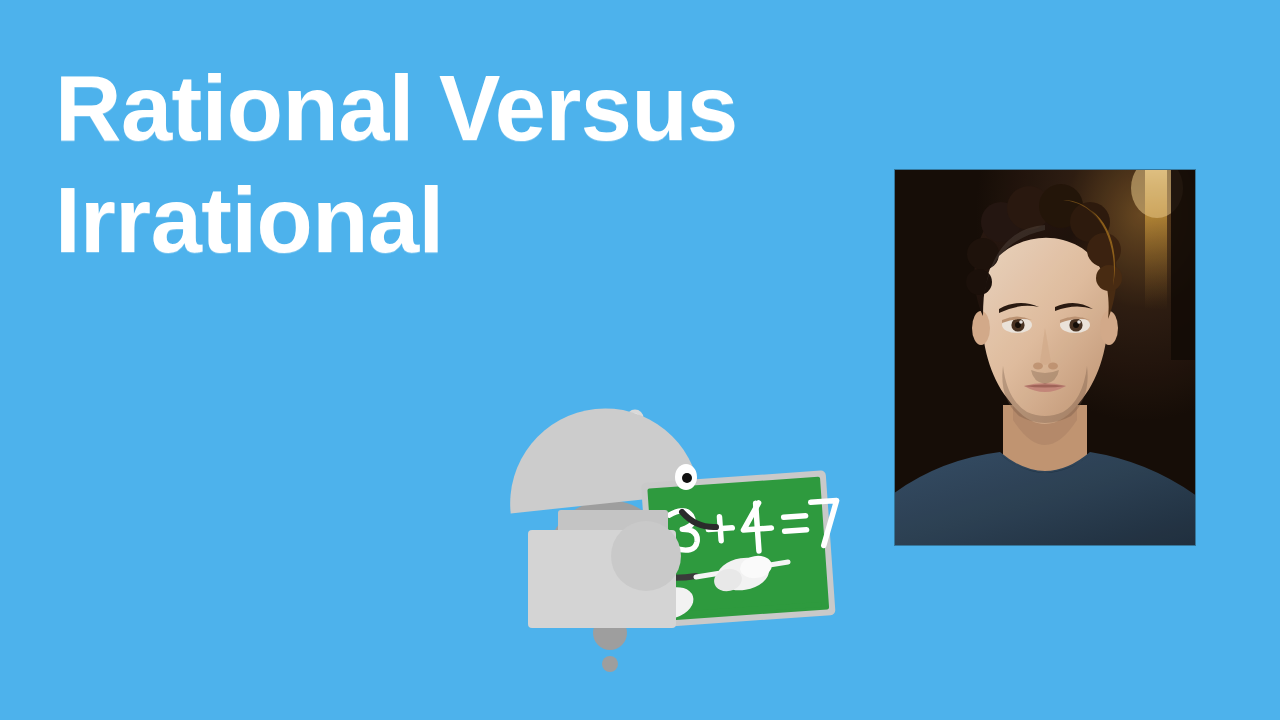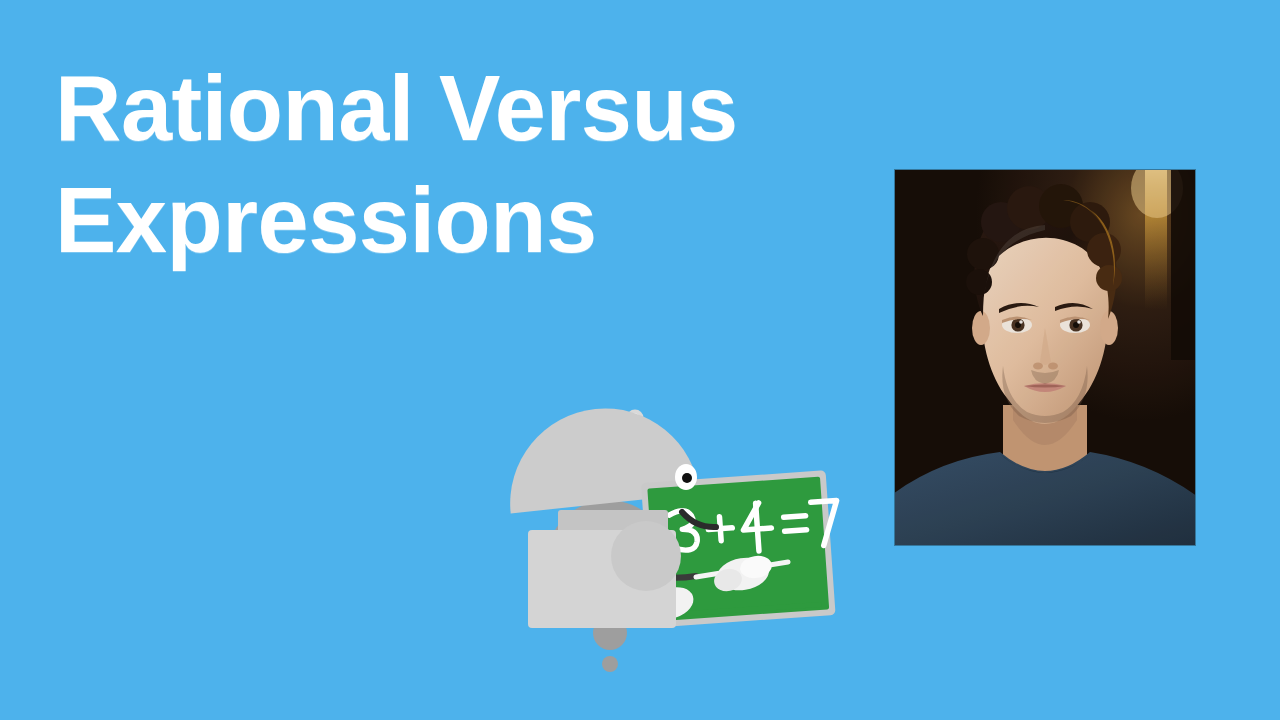--- a/index.html
+++ b/index.html
@@ -60,21 +60,21 @@
   }
   #robot-mascot svg { display: block; }
 </style>
 </head>
 <body>
 
 <div id="slide">
 
   <div id="title-block">
     <div class="title-line">Rational Versus</div>
-    <div class="title-line">Expressions</div>
+    <div class="title-line">Irrational</div>
   </div>
 
   <div id="portrait-photo">
     <svg width="300" height="375" viewBox="0 0 300 375">
       <defs>
         <radialGradient id="bgGlow" cx="0.82" cy="0.12" r="0.55">
           <stop offset="0%" stop-color="#6b4a22"></stop>
           <stop offset="45%" stop-color="#2e1d12"></stop>
           <stop offset="100%" stop-color="#150c07"></stop>
         </radialGradient>

